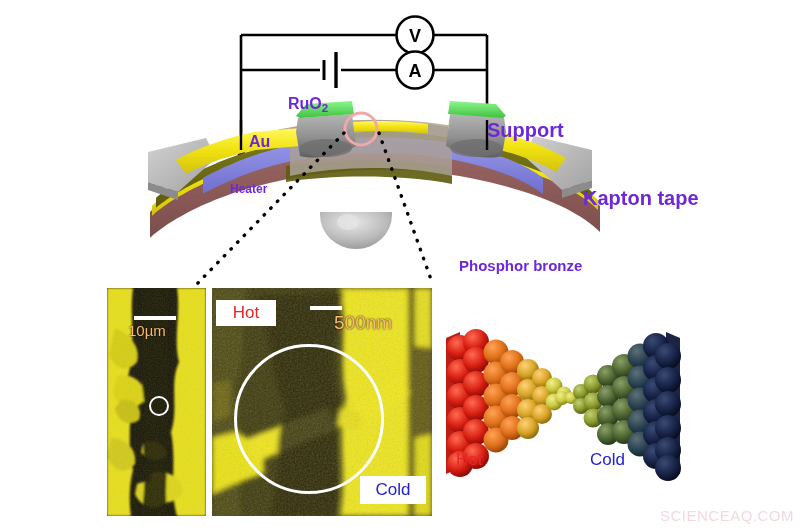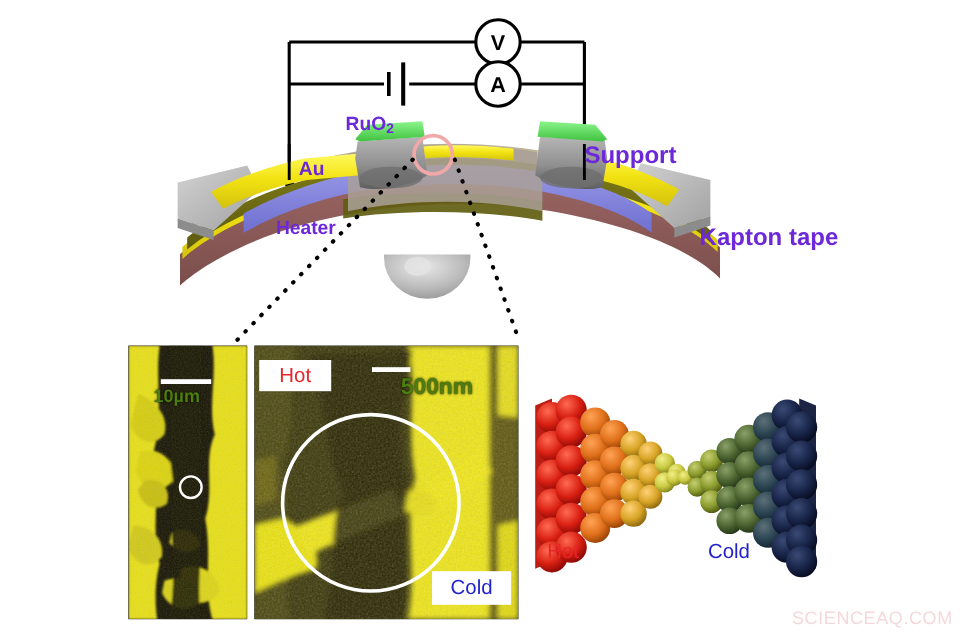--- a/index.html
+++ b/index.html
@@ -27,21 +27,21 @@
     position: absolute;
     font-family: "Liberation Sans", sans-serif;
     font-weight: bold;
     color: #6d28d9;
     white-space: nowrap;
     line-height: 1;
   }
   .lbl-ruo2  { left: 288px; top: 96px;  font-size: 16px; }
   .lbl-au    { left: 249px; top: 134px; font-size: 16px; }
   .lbl-support { left: 487px; top: 120px; font-size: 20px; }
-  .lbl-heater  { left: 230px; top: 183px; font-size: 16px; }
+  .lbl-heater  { left: 230px; top: 183px; font-size: 12px; }
   .lbl-kapton  { left: 583px; top: 188px; font-size: 20px; }
   .lbl-glass   { left: 570px; top: 229px; font-size: 15px; }
   .lbl-bronze  { left: 459px; top: 258px; font-size: 15px; }
   .sub { font-size: 0.72em; vertical-align: -0.28em; }
 
   
   .panel {
     position: absolute;
     overflow: hidden;
     background: #000000;
@@ -49,23 +49,23 @@
   #sem-left  { left: 107px; top: 288px; width: 99px;  height: 228px; }
   #sem-center{ left: 212px; top: 288px; width: 220px; height: 228px; }
 
   .scalebar {
     position: absolute;
     background: #ffffff;
     height: 4px;
   }
   .scaletext {
     position: absolute;
-    color: #4d7c0f;
+    color: #fdba74;
     font-family: "Liberation Sans", sans-serif;
-    font-weight: bold;
+    font-weight: normal;
     white-space: nowrap;
     text-shadow: 0 0 2px #000;
   }
 
   .whitebox {
     position: absolute;
     background: #ffffff;
     display: flex;
     align-items: center;
     justify-content: center;
@@ -254,20 +254,21 @@
     </g>
   </svg>
 
   <div class="lbl lbl-ruo2">
     <span>RuO</span><span class="sub">2</span>
   </div>
   <div class="lbl lbl-au">Au</div>
   <div class="lbl lbl-support">Support</div>
   <div class="lbl lbl-heater">Heater</div>
   <div class="lbl lbl-kapton">Kapton tape</div>
+  <div class="lbl lbl-bronze">Phosphor bronze</div>
 
   <div class="panel" id="sem-left">
     <svg width="99" height="228" viewBox="0 0 99 228">
       <defs>
         <filter id="grainL">
           <feTurbulence type="fractalNoise" baseFrequency="0.85" numOctaves="3" seed="7"></feTurbulence>
           <feColorMatrix type="saturate" values="0"></feColorMatrix>
           <feComponentTransfer>
               <feFuncA type="linear" slope="0.42"></feFuncA>
             </feComponentTransfer>

